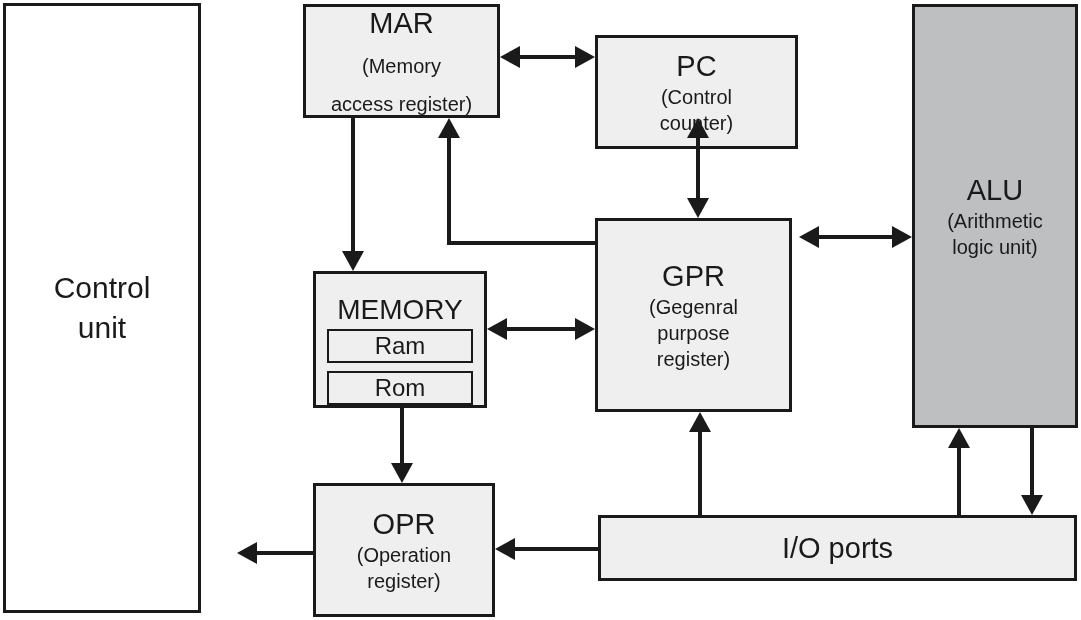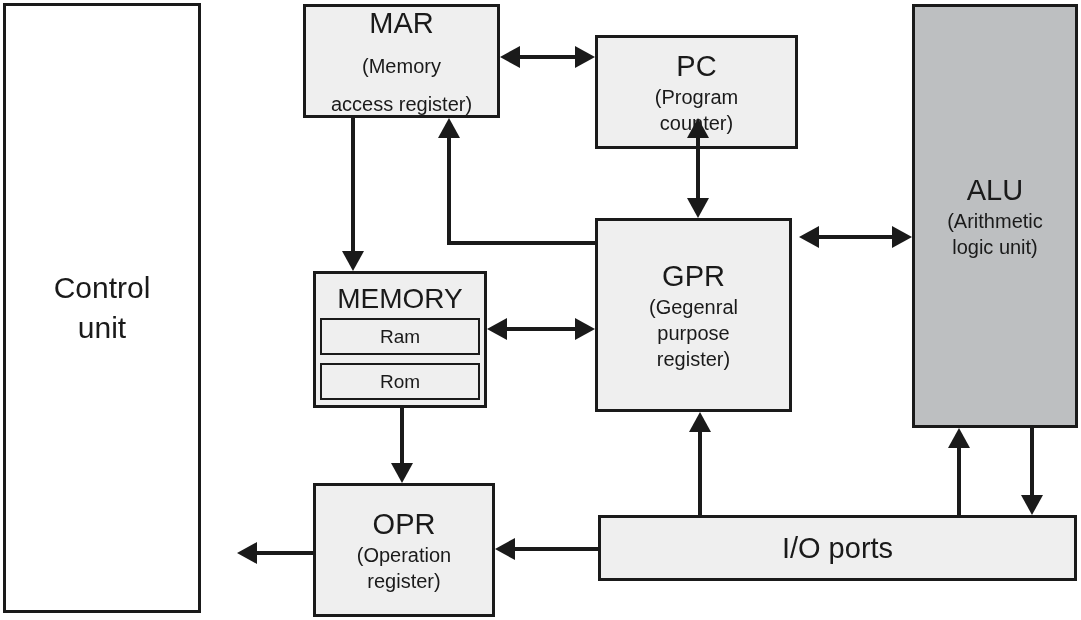--- a/index.html
+++ b/index.html
@@ -29,31 +29,31 @@
     align-items: center;
     justify-content: center;
     text-align: center;
   }
   .node.white { background: var(--background); }
   .node.dark  { background: var(--alu-fill); }
   .abbr  { font-size: 29px; line-height: 36px; }
   .sub   { font-size: 20px; line-height: 26px; }
   .control-line { font-size: 30px; line-height: 40px; }
   .io-label { font-size: 29px; line-height: 32px; }
-  .memory-node { justify-content: flex-start; padding-top: 6px; text-align: center; }
+  .memory-node { justify-content: flex-start; padding-top: 17px; text-align: center; }
   .memory-title { font-size: 28px; line-height: 38px; }
   .subbox {
-    width: 160px;
+    width: 146px;
     height: 37px;
     background: var(--box-fill);
     border: 2px solid var(--border);
     display: flex;
     align-items: center;
     justify-content: center;
-    font-size: 19px;
+    font-size: 24px;
   }
   .subbox + .subbox { margin-top: 8px; }
   .hline { position: absolute; height: 4px; background: var(--arrow); }
   .vline { position: absolute; width: 4px;  background: var(--arrow); }
   .head  { position: absolute; width: 0; height: 0; border-style: solid; border-color: transparent; }
   .head.up    { border-width: 0 11px 20px 11px; border-bottom-color: var(--arrow); }
   .head.down  { border-width: 20px 11px 0 11px; border-top-color: var(--arrow); }
   .head.left  { border-width: 11px 20px 11px 0; border-right-color: var(--arrow); }
   .head.right { border-width: 11px 0 11px 20px; border-left-color: var(--arrow); }
 </style>
@@ -68,21 +68,21 @@
   </div>
 
   <div class="node" style="left:303px; top:4px; width:197px; height:114px;gap:12px;">
     <div class="abbr">MAR</div>
     <div class="sub">(Memory</div>
     <div class="sub">access register)</div>
   </div>
 
   <div class="node" style="left:595px; top:4px; width:203px; height:114px;margin-top:31px;">
     <div class="abbr">PC</div>
-    <div class="sub">(Program</div>
+    <div class="sub">(Control</div>
     <div class="sub">counter)</div>
   </div>
 
   <div class="node dark" style="left:912px; top:4px; width:166px; height:424px;">
     <div class="abbr">ALU</div>
     <div class="sub">(Arithmetic</div>
     <div class="sub">logic unit)</div>
   </div>
 
   <div class="node memory-node" style="left:313px; top:271px; width:174px; height:137px;">

